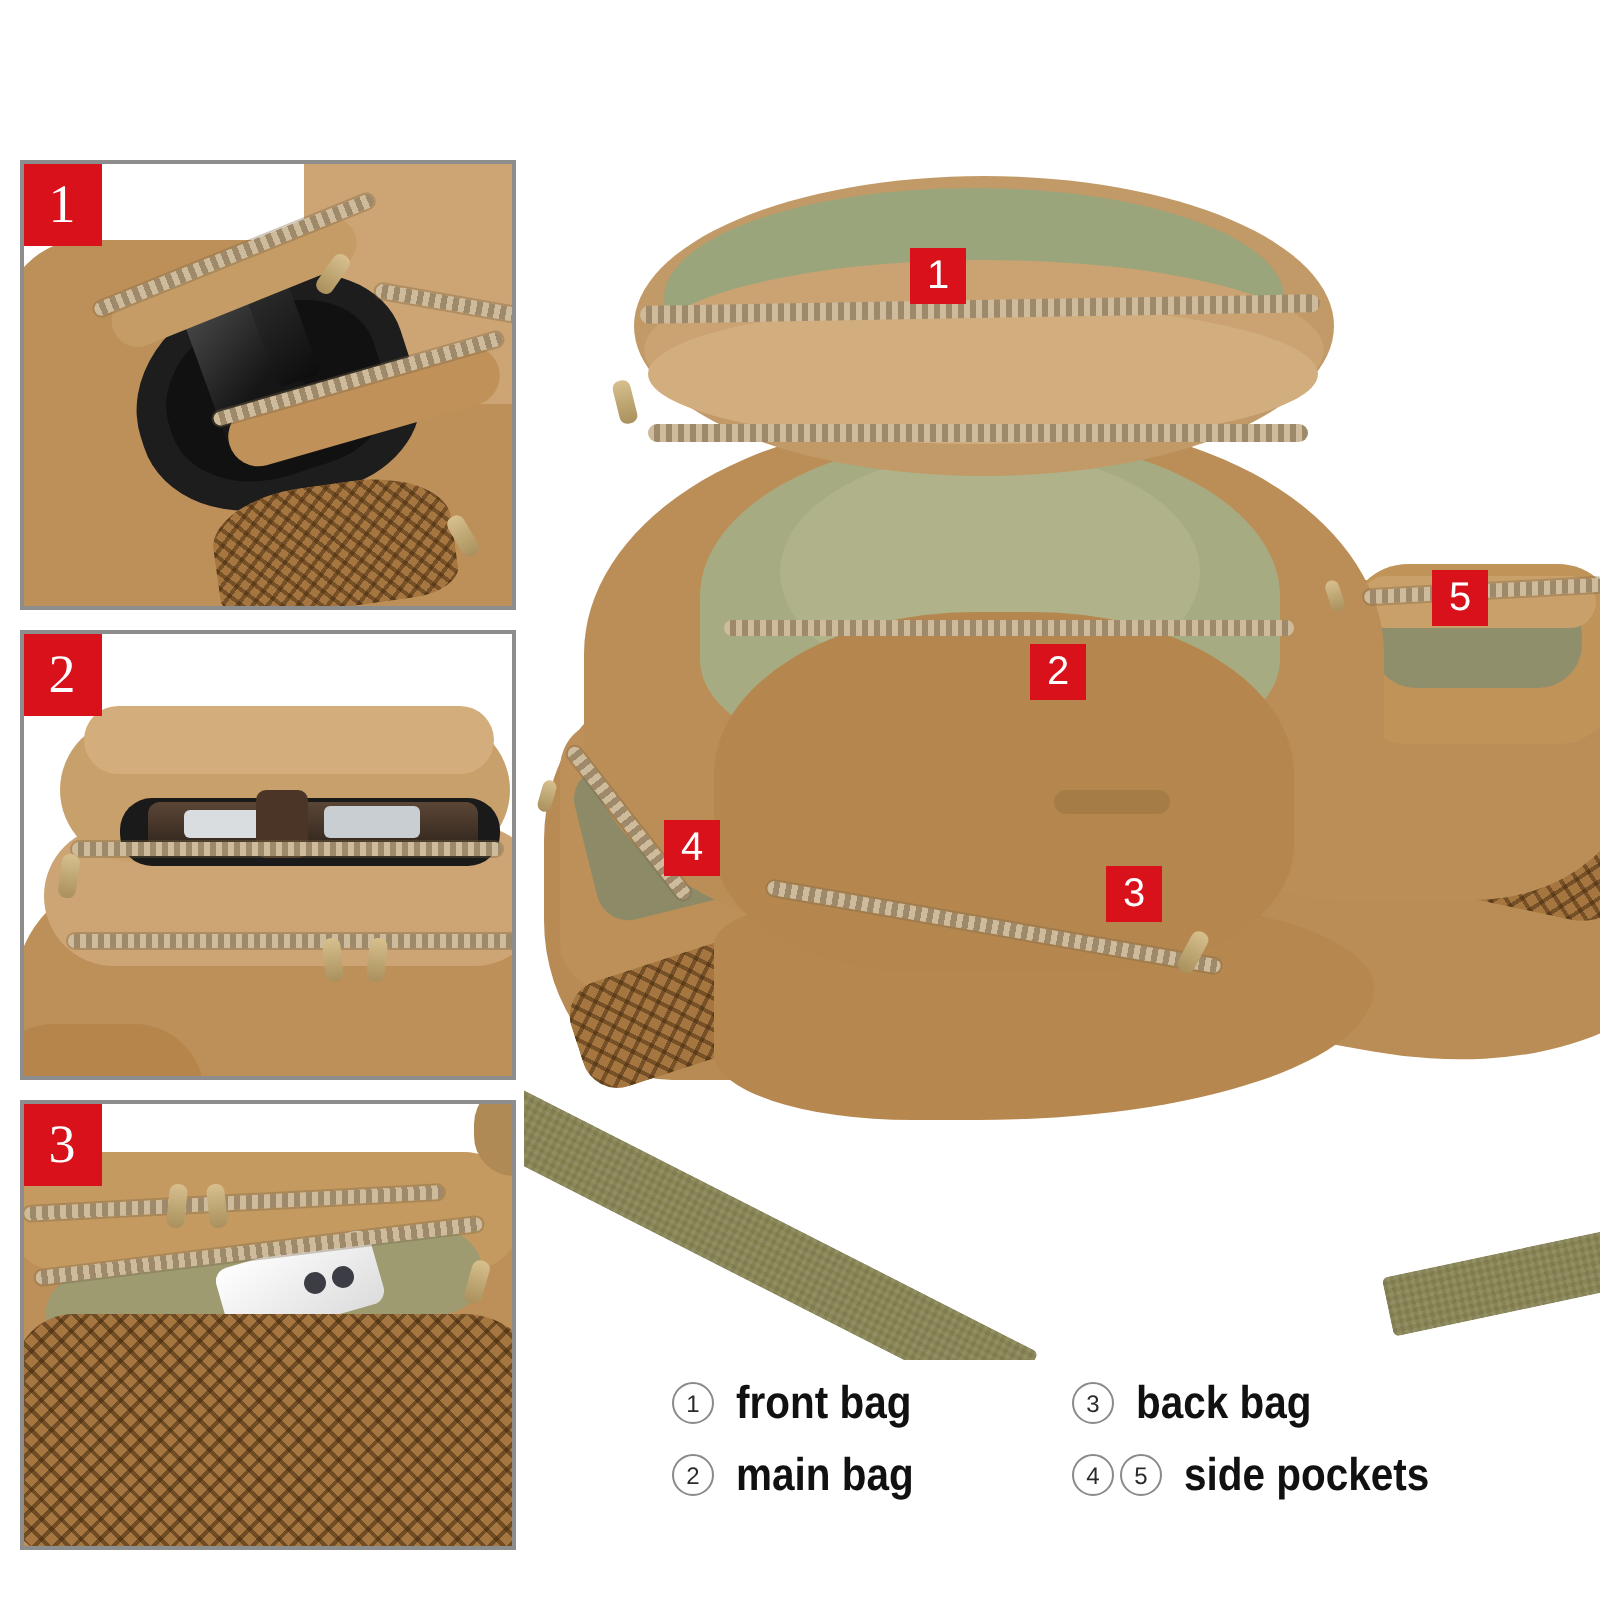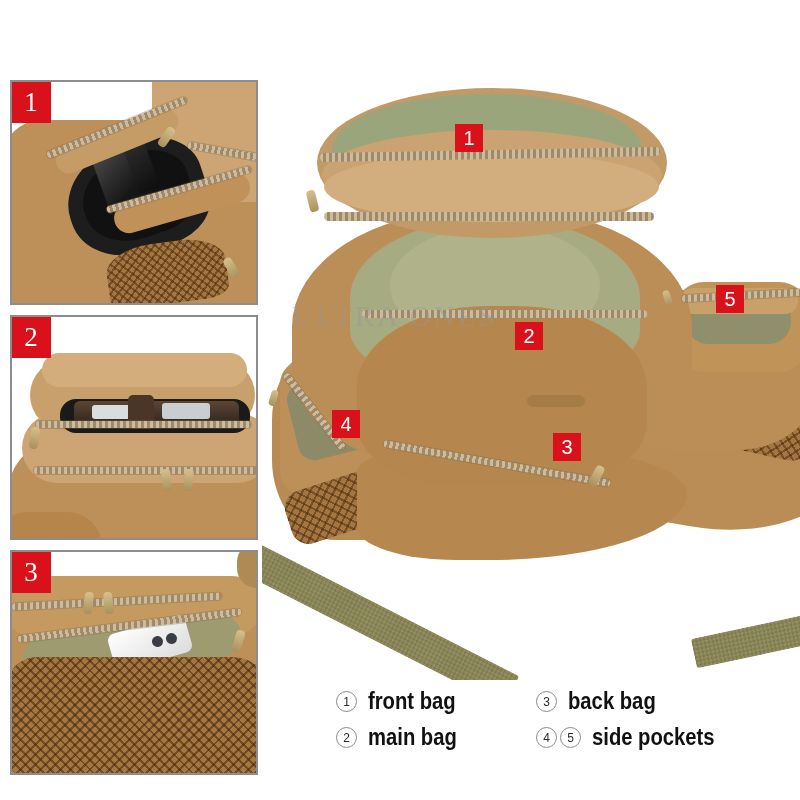--- a/index.html
+++ b/index.html
@@ -304,21 +304,20 @@
     <div class="zipper" id="h-z-side4"></div>
     <div class="pull" id="h-p-lid"></div>
     <div class="pull" id="h-p-bottom"></div>
     <div class="pull small" id="h-p-side5"></div>
     <div class="pull small" id="h-p-side4"></div>
 
     <div class="strap" id="h-strap1"></div>
     <div class="strap" id="h-strap2"></div>
   </div>
 
-  <div class="watermark">ULTRA ONES</div>
 
   <div class="badge main-badge" style="left:455px;top:124px;">1</div>
   <div class="badge main-badge" style="left:515px;top:322px;">2</div>
   <div class="badge main-badge" style="left:553px;top:433px;">3</div>
   <div class="badge main-badge" style="left:332px;top:410px;">4</div>
   <div class="badge main-badge" style="left:716px;top:285px;">5</div>
 
   <div id="legend">
 
     <div class="legend-row legend-col1 r1">

